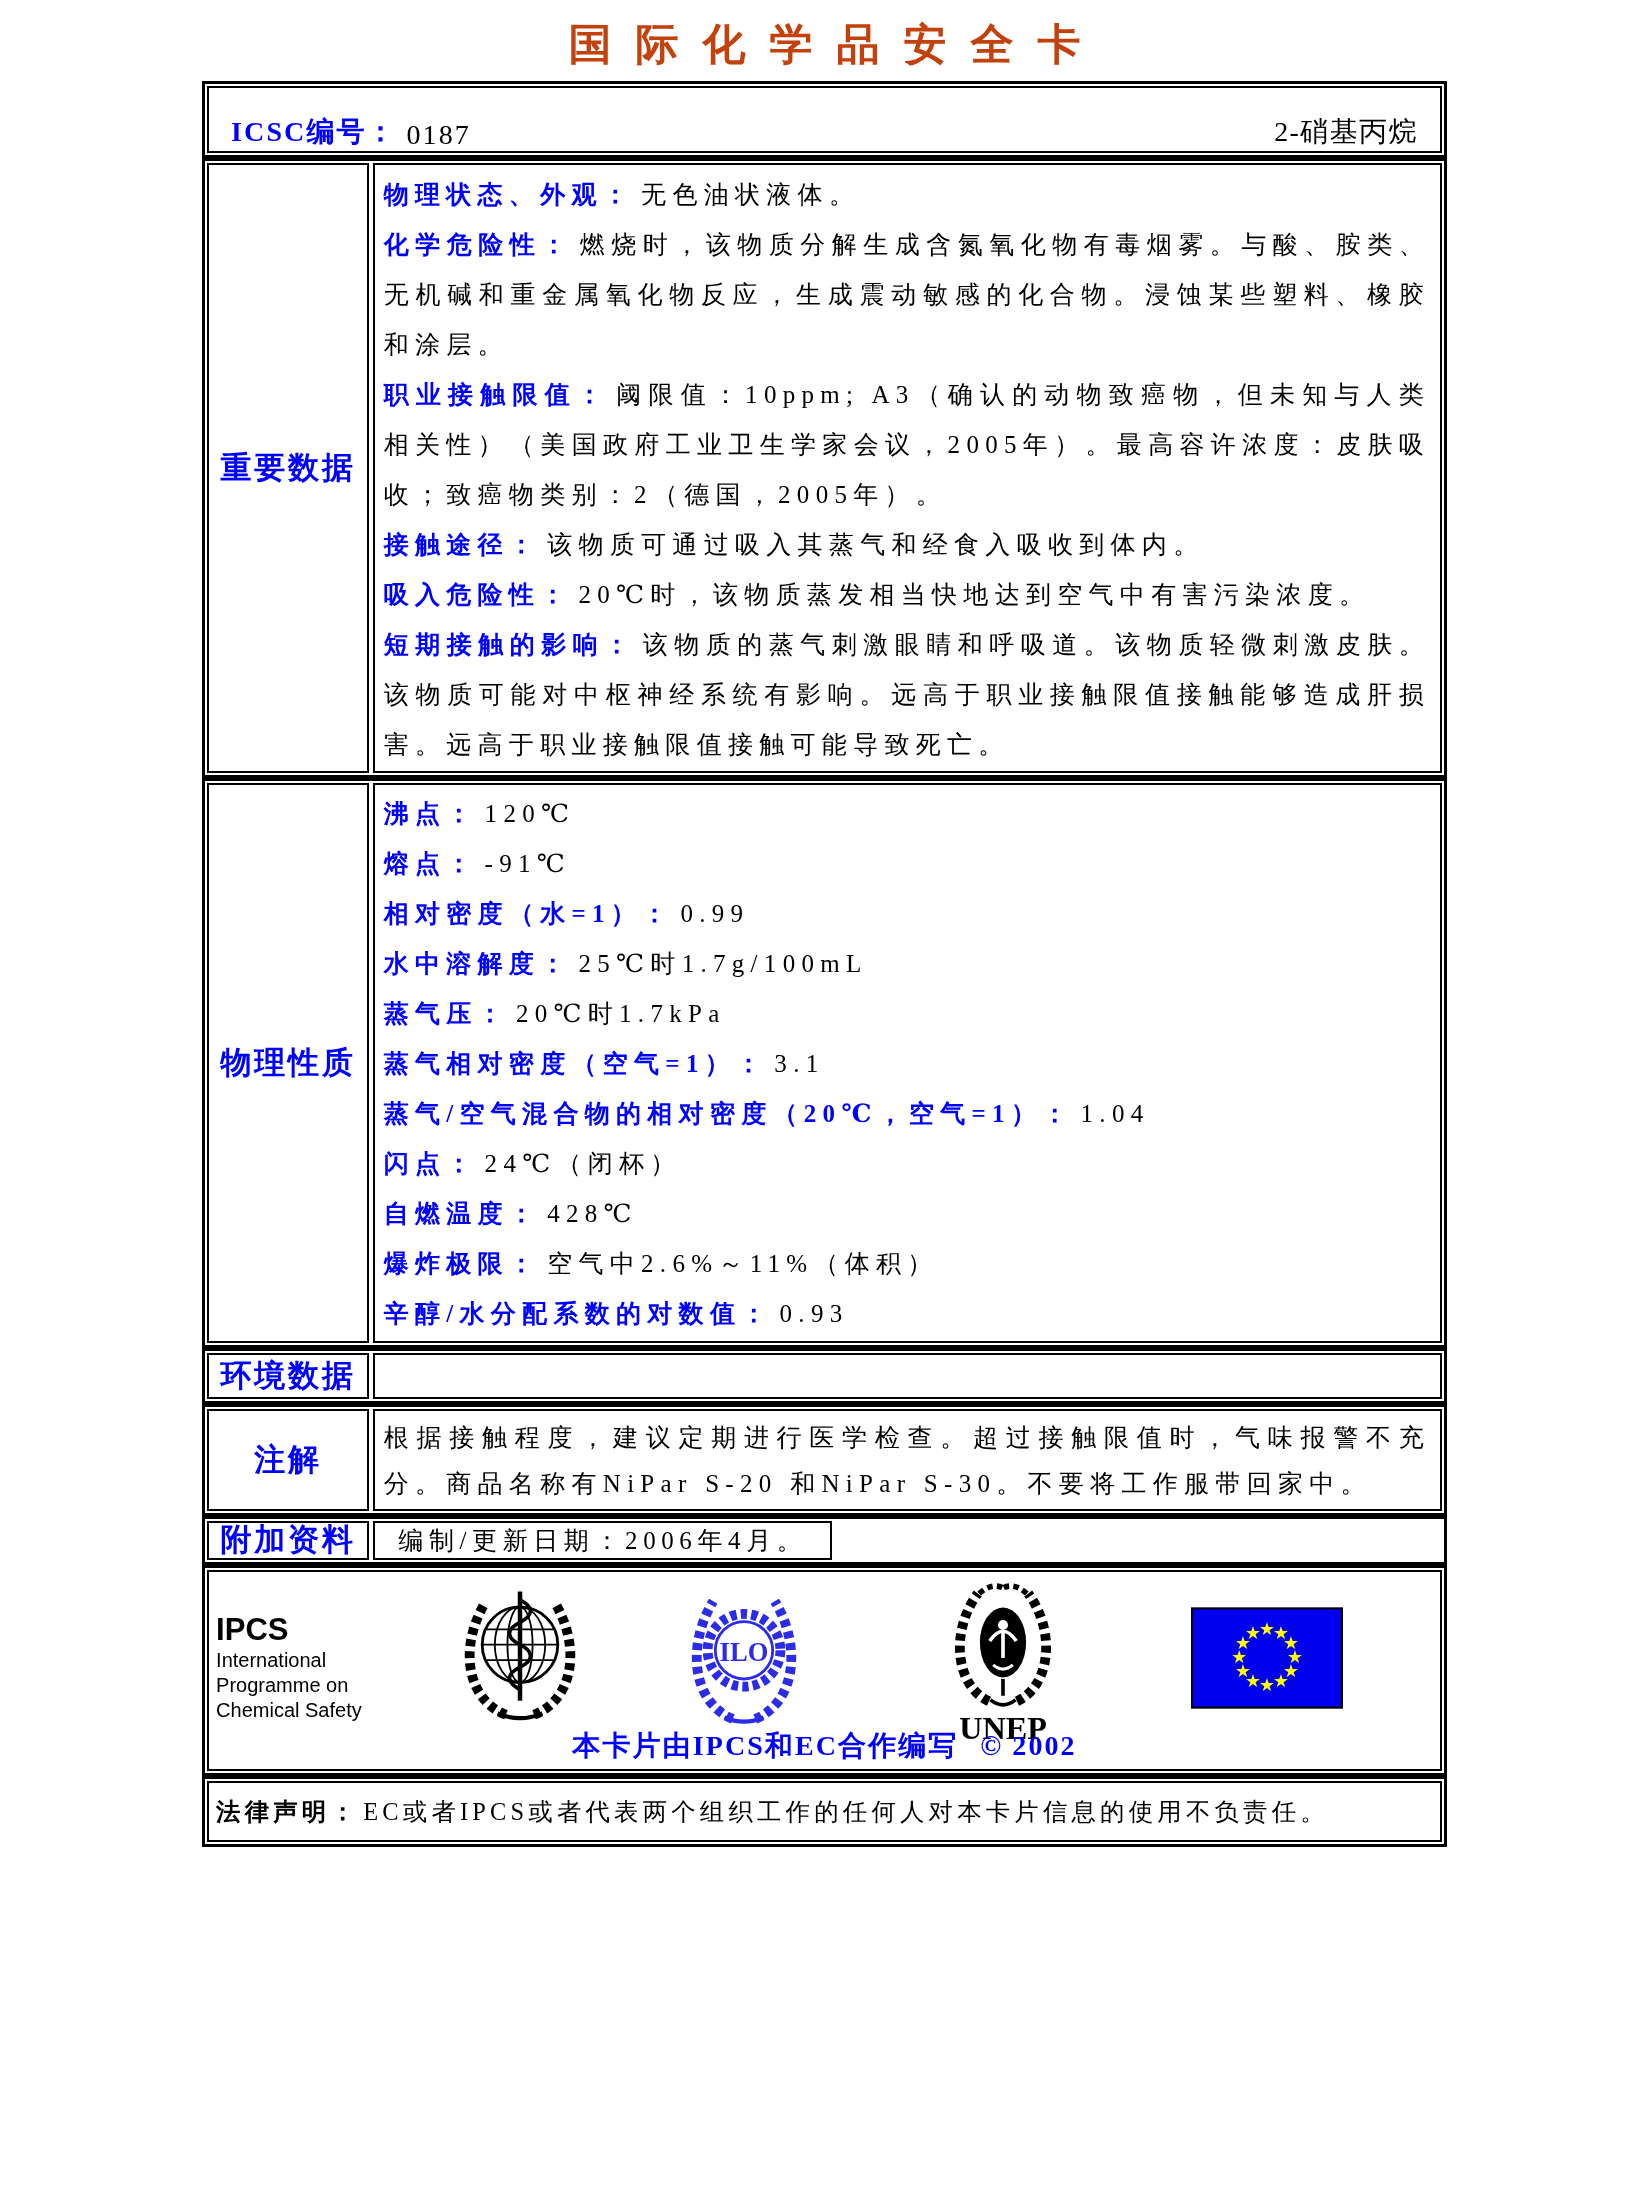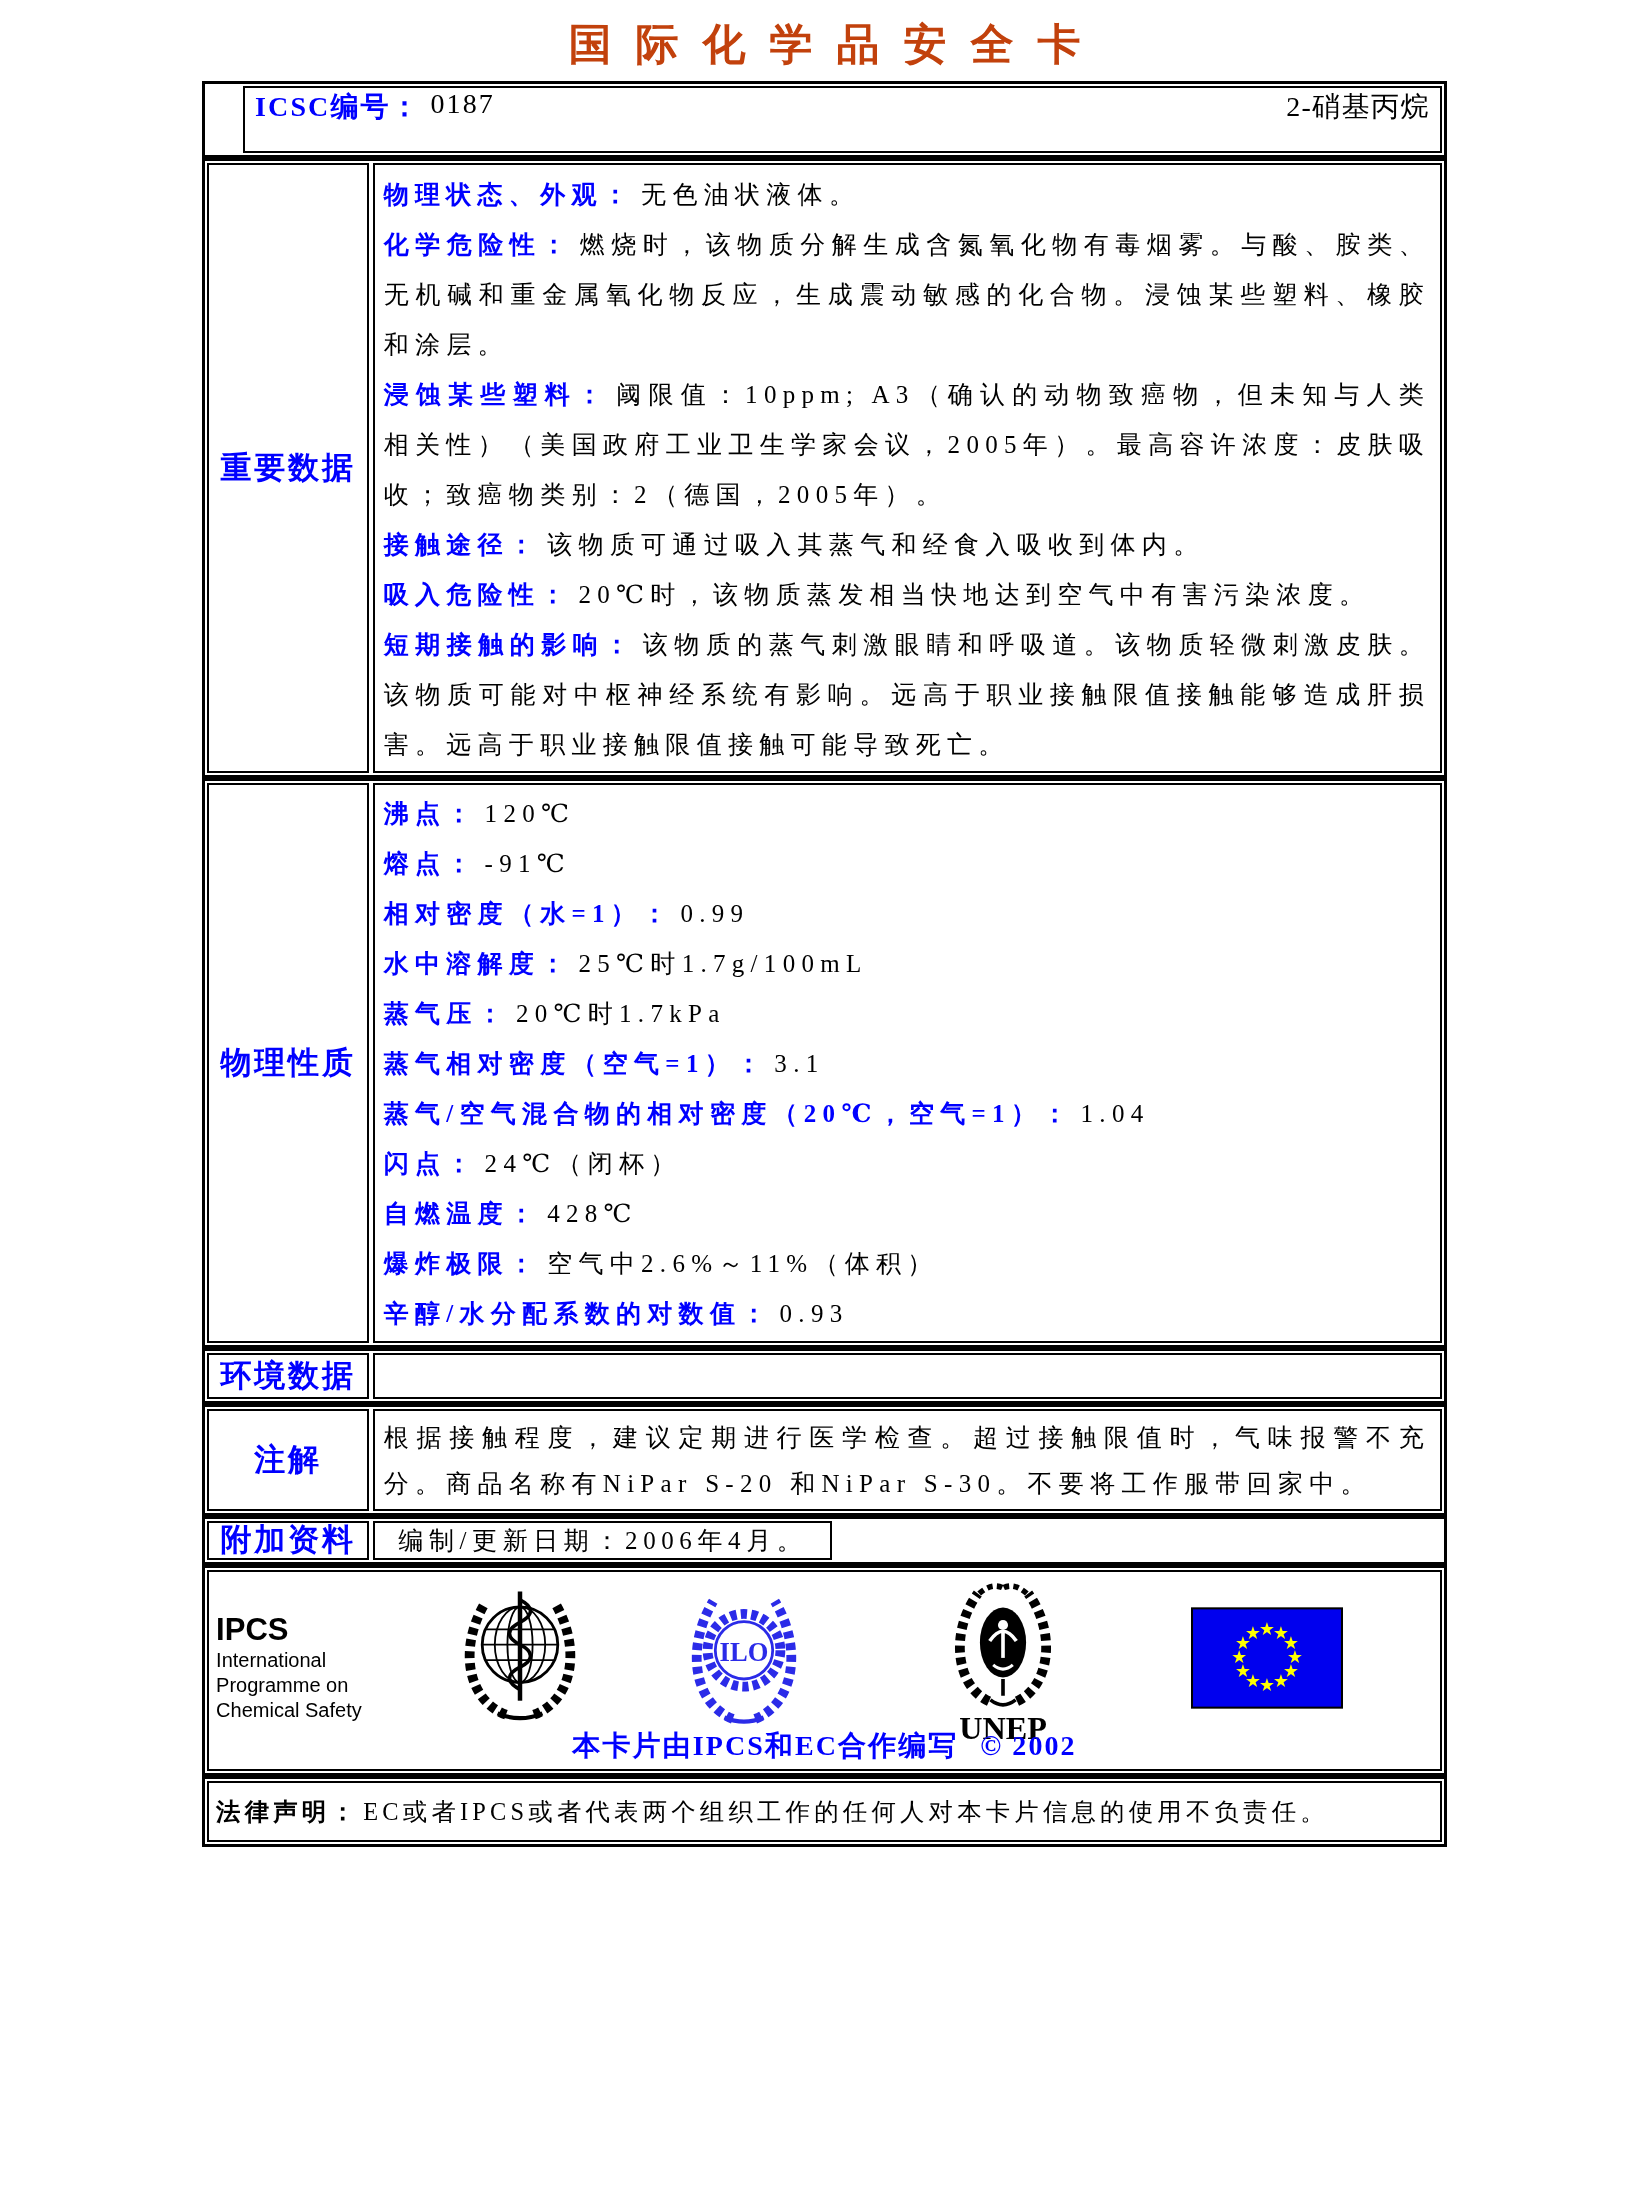--- a/index.html
+++ b/index.html
@@ -13,22 +13,22 @@
 
   
   .sect{border:3.5px solid #000;background:#fff;display:flex;gap:4.2px;padding:2.1px;}
   .cell{border:2.1px solid #000;background:#fff;box-sizing:border-box;}
 
   .label-cell{flex:0 0 162px;display:flex;align-items:center;justify-content:center;
               color:#0000ff;font-weight:bold;font-size:31px;letter-spacing:2.8px;text-align:center;}
   .content-cell{flex:1;padding:4.2px 9.8px 1.4px 8.4px;font-size:25px;line-height:50px;
                 text-align:justify;letter-spacing:6.3px;}
 
-  .header-cell{flex:1;display:flex;align-items:flex-start;height:67px;padding:0 10px;
-               font-size:28px;letter-spacing:2.1px;margin-left:36px;}
+  .header-cell{flex:1;display:flex;align-items:flex-end;height:67px;padding:0 22px;
+               font-size:28px;letter-spacing:2.1px;}
   .blue-label{color:#0000ff;font-weight:bold;margin-right:9.8px;}
   .chem-name{margin-left:auto;letter-spacing:1.4px;}
 
   .field{display:block;}
   .flabel{color:#0000ff;font-weight:bold;margin-right:7px;}
   .ftext{color:#000;}
 
   .env-content{min-height:35px;}
   .notes-content{line-height:46px;}
   .addl-cell{display:flex;align-items:center;height:39px;font-size:25px;letter-spacing:5.6px;
@@ -70,21 +70,21 @@
       </div>
     </div>
 
     <div class="sect">
       <div class="cell label-cell">
         <span>重要数据</span>
       </div>
       <div class="cell content-cell">
           <div class="field"><span class="flabel">物理状态、外观：</span><span class="ftext">无色油状液体。</span></div>
           <div class="field"><span class="flabel">化学危险性：</span><span class="ftext">燃烧时，该物质分解生成含氮氧化物有毒烟雾。与酸、胺类、无机碱和重金属氧化物反应，生成震动敏感的化合物。浸蚀某些塑料、橡胶和涂层。</span></div>
-          <div class="field"><span class="flabel">浸蚀某些塑料：</span><span class="ftext">阈限值：10ppm; A3（确认的动物致癌物，但未知与人类相关性）（美国政府工业卫生学家会议，2005年）。最高容许浓度：皮肤吸收；致癌物类别：2（德国，2005年）。</span></div>
+          <div class="field"><span class="flabel">职业接触限值：</span><span class="ftext">阈限值：10ppm; A3（确认的动物致癌物，但未知与人类相关性）（美国政府工业卫生学家会议，2005年）。最高容许浓度：皮肤吸收；致癌物类别：2（德国，2005年）。</span></div>
           <div class="field"><span class="flabel">接触途径：</span><span class="ftext">该物质可通过吸入其蒸气和经食入吸收到体内。</span></div>
           <div class="field"><span class="flabel">吸入危险性：</span><span class="ftext">20℃时，该物质蒸发相当快地达到空气中有害污染浓度。</span></div>
           <div class="field"><span class="flabel">短期接触的影响：</span><span class="ftext">该物质的蒸气刺激眼睛和呼吸道。该物质轻微刺激皮肤。该物质可能对中枢神经系统有影响。远高于职业接触限值接触能够造成肝损害。远高于职业接触限值接触可能导致死亡。</span></div>
         </div>
     </div>
 
     <div class="sect">
       <div class="cell label-cell">
         <span>物理性质</span>
       </div>

